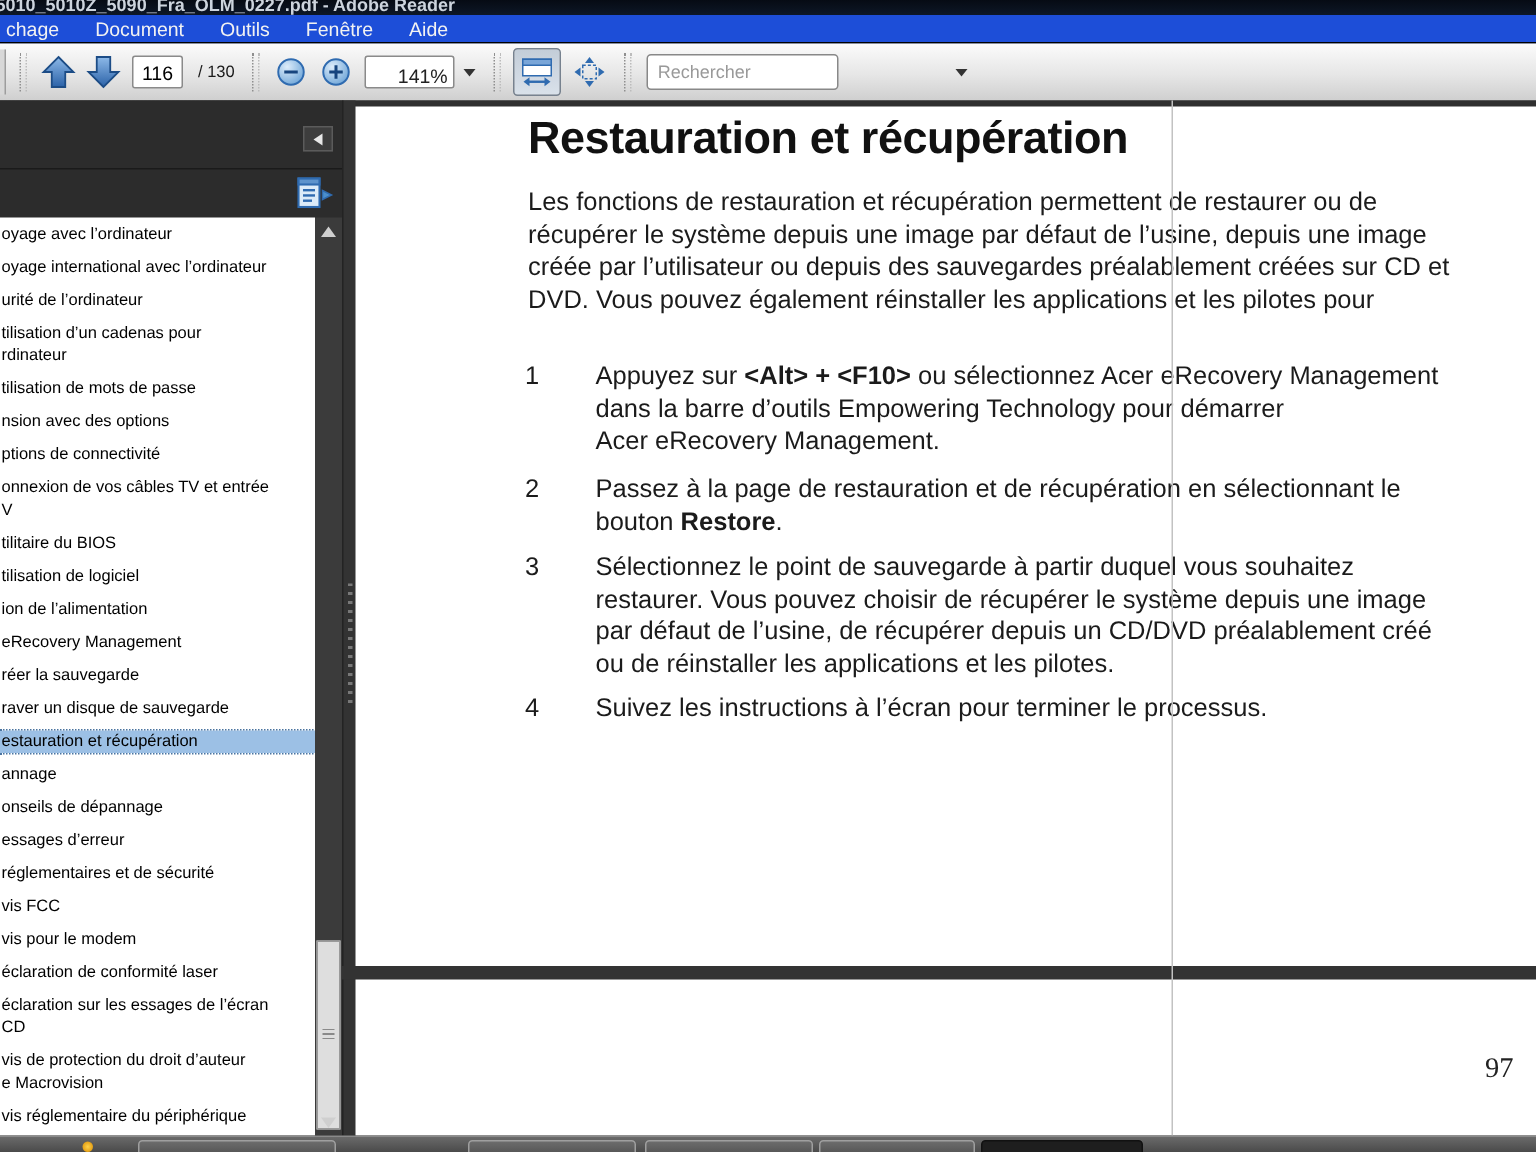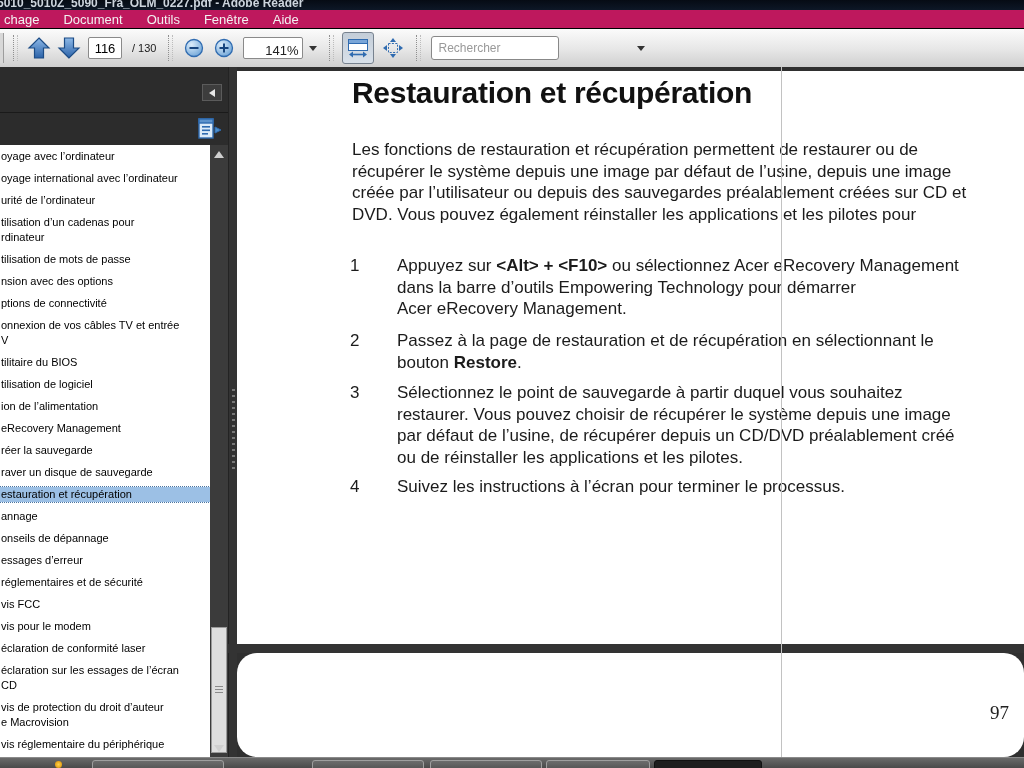--- a/index.html
+++ b/index.html
@@ -6,21 +6,21 @@
   .screen{position:relative;width:1024px;height:768px;overflow:hidden;
           font-family:"Liberation Sans",sans-serif;background:#2f2f2f;}
 
   
   .titlebar{position:absolute;left:0;top:0;width:1024px;height:14px;overflow:hidden;
             background:linear-gradient(#060b14,#101c2e);}
   .titlebar span{display:block;margin-top:-4px;margin-left:-3px;color:#cdd4dd;
                  font-size:12px;font-weight:bold;white-space:nowrap;}
 
   
-  .menubar{position:absolute;left:0;top:10px;width:1024px;height:18px;background:#be185d;
+  .menubar{position:absolute;left:0;top:10px;width:1024px;height:18px;background:#1d4ed8;
            border-bottom:1px solid #000;display:flex;align-items:center;}
   .menu-item{color:#f2f2f2;font-size:13px;padding:0 8px;margin-left:-6px;white-space:nowrap;}
   .menu-item:first-child{margin-left:-4px;}
   .menu-item + .menu-item{margin-left:8px;}
 
   
   .toolbar{position:absolute;left:0;top:29px;width:1024px;height:38px;
            background:linear-gradient(#fbfbfb,#e6e6e6 55%,#cfcfcf);
            border-bottom:1px solid #7c7c7c;display:flex;align-items:center;}
   .tb-sliver{width:3px;height:30px;background:#d8d8d8;border-right:1px solid #9d9d9d;margin-right:3px;}
@@ -74,26 +74,26 @@
 
   
   .divider{position:absolute;left:228px;top:0;width:9px;height:690px;background:#333;
            border-left:1px solid #232323;box-sizing:border-box;}
   .divider .grip{position:absolute;left:3px;top:322px;width:3px;height:82px;
                  background:repeating-linear-gradient(#787878 0 2px,transparent 2px 6px);}
 
   
   .page1{position:absolute;left:237px;top:4px;width:787px;height:573px;background:#fff;}
   .page-gap{position:absolute;left:228px;top:577px;width:796px;height:9px;background:#333;}
-  .page2{position:absolute;left:237px;top:586px;width:787px;height:104px;background:#fff;border-radius:20px;}
+  .page2{position:absolute;left:237px;top:586px;width:787px;height:104px;background:#fff;}
   .page-edge{position:absolute;left:781px;top:0;width:1px;height:690px;background:#c2c2c2;}
 
   .doc-title{position:absolute;left:115px;top:5px;font-size:30px;font-weight:600;
              letter-spacing:-0.3px;color:#111;white-space:nowrap;}
-  .doc-body{position:absolute;color:#1b1b1b;font-size:17px;line-height:21.7px;white-space:nowrap;margin-top:15px;}
+  .doc-body{position:absolute;color:#1b1b1b;font-size:17px;line-height:21.7px;white-space:nowrap;}
   .intro{left:115px;top:53px;}
   .step{position:absolute;left:113px;}
   .step .num{position:absolute;left:0;top:0;}
   .step .stext{margin-left:47px;}
   .pgnum{position:absolute;left:753px;top:49px;font-family:"Liberation Serif",serif;
          font-size:19px;color:#222;}
 
   
   .taskbar{position:absolute;left:0;top:757px;width:1024px;height:11px;
            background:linear-gradient(#6a6a6a,#474747);border-top:1px solid #8a8a8a;}

